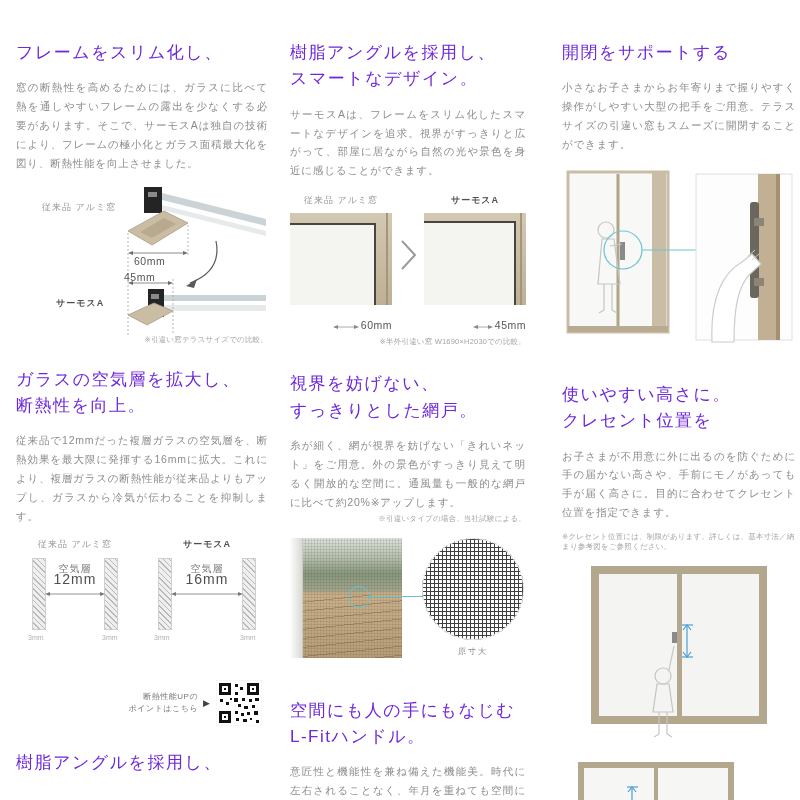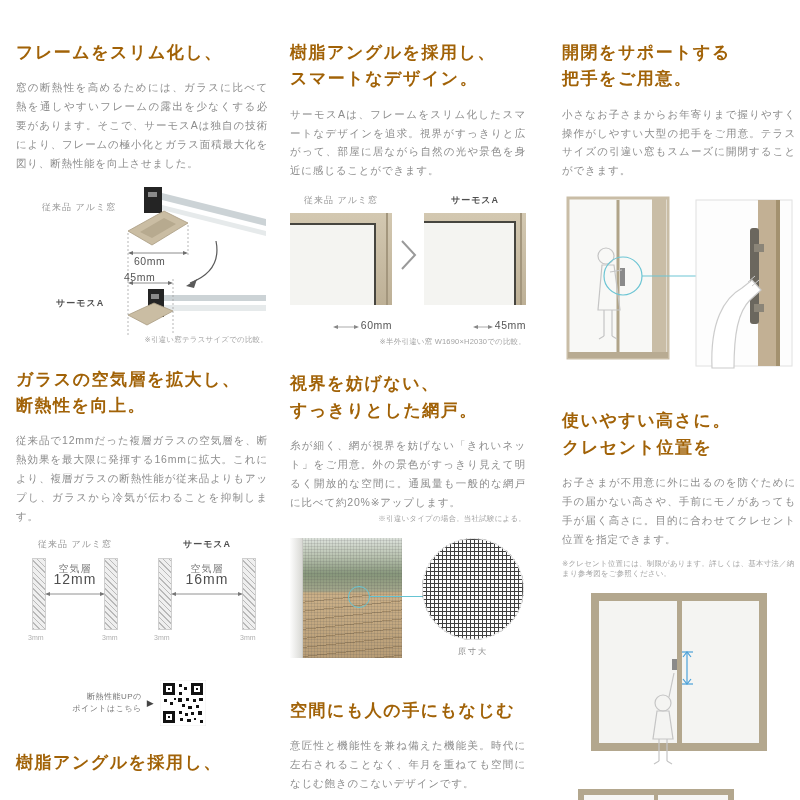--- a/index.html
+++ b/index.html
@@ -3,21 +3,21 @@
 <meta charset="utf-8">
 <style>
   html,body{margin:0;padding:0;background:#fff;}
   .page{position:relative;width:800px;height:800px;background:#ffffff;overflow:hidden;
         font-family:"Liberation Sans","DejaVu Sans",sans-serif;}
   .col{position:absolute;top:40px;}
   .col1{left:16px;width:252px;}
   .col2{left:290px;width:236px;}
   .col3{left:562px;width:234px;}
   .sec{margin-bottom:24px;}
-  .title{font-size:17px;font-weight:bold;color:#a16207;line-height:1.55;letter-spacing:1.5px;margin:0 0 12px;}
+  .title{font-size:17px;font-weight:normal;color:#6d28d9;line-height:1.55;letter-spacing:1.5px;margin:0 0 12px;}
   .title span{display:block;}
   .body{font-size:10.5px;color:#8c8c8c;line-height:1.8;letter-spacing:0.8px;margin:0;text-align:justify;}
   .note{font-size:7.5px;color:#a3a3a3;letter-spacing:0.2px;}
   .lab{font-size:9px;color:#9a9a9a;letter-spacing:1px;}
   .lab.strong{color:#4f4f4f;font-weight:bold;}
   .dimtxt{font-size:10.5px;color:#555;letter-spacing:0.5px;}
 
   
   .diag1{position:relative;height:160px;margin-top:10px;}
   .diag1 .lab-old{position:absolute;left:26px;top:18px;}
@@ -31,21 +31,21 @@
   .airgrp{position:relative;width:118px;height:122px;}
   .airgrp .glab{position:absolute;left:0;top:0;width:100%;text-align:center;}
   .pane{position:absolute;top:20px;width:12px;height:70px;background:
         repeating-linear-gradient(45deg,#b9b9b9 0 1px,transparent 1px 4px),#efefef;
         border:1px solid #cfcfcf;}
   .airword{position:absolute;top:24px;left:0;width:100%;text-align:center;font-size:10px;color:#777;letter-spacing:1px;}
   .airval{position:absolute;top:33px;left:0;width:100%;text-align:center;font-size:14px;color:#4f4f4f;letter-spacing:1px;}
   .mm3{position:absolute;top:96px;font-size:7px;color:#b0b0b0;}
   .arrsvg{position:absolute;left:0;top:52px;}
 
-  .qrrow{display:flex;justify-content:center;align-items:center;margin-top:20px;padding-right:6px;}
+  .qrrow{display:flex;justify-content:flex-end;align-items:center;margin-top:20px;padding-right:6px;}
   .qrtext{font-size:8px;color:#777;text-align:right;line-height:1.5;letter-spacing:0.5px;margin-right:5px;}
   .qrarrow{font-size:9px;color:#444;margin-right:6px;}
 
   
   .winrow{display:flex;align-items:flex-start;gap:0;margin-top:14px;}
   .winwrap{width:102px;}
   .winlab{display:block;text-align:center;margin-bottom:6px;}
   .win{position:relative;width:102px;height:92px;background:linear-gradient(180deg,#d3c8b1,#bdb096);}
   .win .glass{position:absolute;left:0;bottom:0;background:#f4f4f1;
               border-top:2px solid #46453f;border-right:2px solid #46453f;}
@@ -286,32 +286,32 @@
         </div>
         <div class="callline"></div>
         <div class="meshcircle"></div>
         <div class="meshlab">原寸大</div>
       </div>
     </div>
 
     <div class="sec">
       <h2 class="title">
         <span>空間にも人の手にもなじむ</span>
+        <span>L-Fitハンドル。</span>
       </h2>
       <p class="body">意匠性と機能性を兼ね備えた機能美。時代に左右されることなく、年月を重ねても空間になじむ飽きのこないデザインです。</p>
 
     </div>
   </div>
 
   <div class="col col3">
 
     <div class="sec">
       <h2 class="title">
         <span>開閉をサポートする</span>
-        <span>把手をご用意。</span>
       </h2>
       <p class="body">小さなお子さまからお年寄りまで握りやすく操作がしやすい大型の把手をご用意。テラスサイズの引違い窓もスムーズに開閉することができます。</p>
 
       <svg class="illus" width="234" height="188" viewBox="0 0 234 188">
 
         <rect x="6" y="6" width="100" height="160" fill="#f8f8f6" stroke="#c9bda6" stroke-width="3"></rect>
         <rect x="90" y="6" width="14" height="160" fill="#c9bda6"></rect>
         <rect x="6" y="160" width="100" height="6" fill="#b8ab92"></rect>
         <line x1="56" y1="8" x2="56" y2="160" stroke="#b0a489" stroke-width="3"></line>
         <rect x="58" y="76" width="5" height="18" fill="#8a8a8a"></rect>

